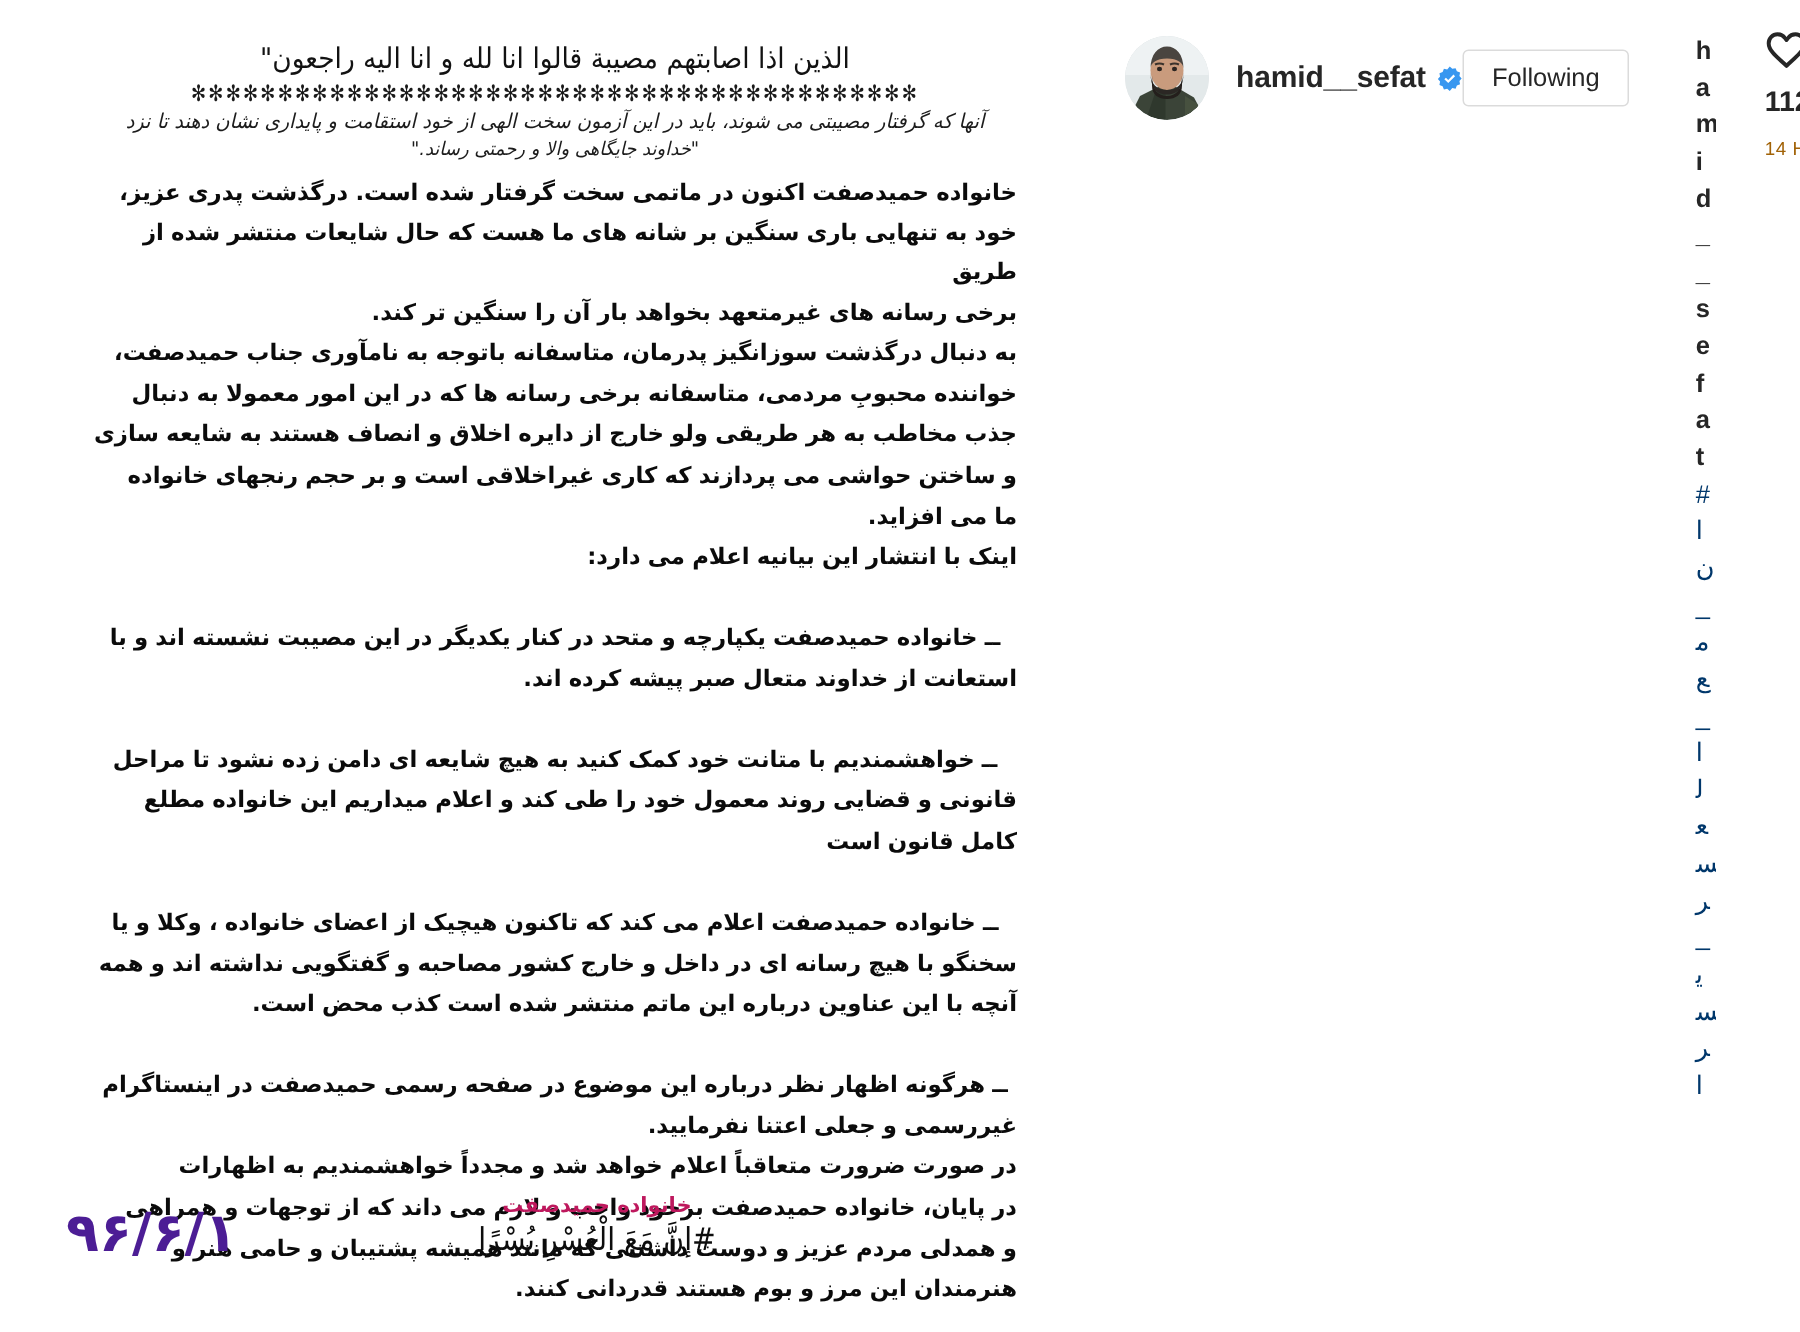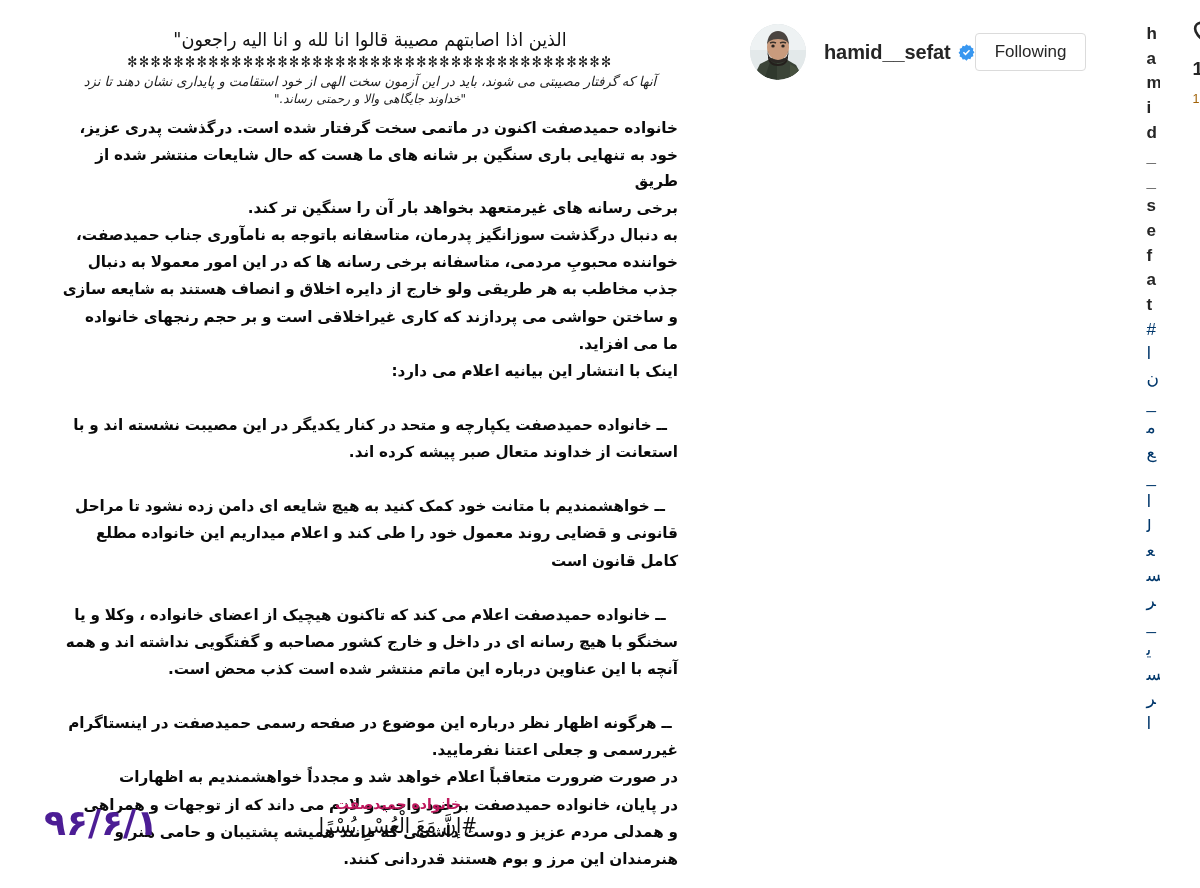--- a/index.html
+++ b/index.html
@@ -206,21 +206,21 @@
     border: 1px solid #dbdbdb;
     background: #ffffff;
     border-radius: 4px;
     padding: 9px 19px;
     font-size: 17px;
     font-family: "Liberation Sans", sans-serif;
     color: #262626;
     cursor: pointer;
     line-height: 1.1;
     white-space: nowrap;
-    margin-right: 20px;
+    margin-right: 4px;
   }
 
   .divider {
     height: 1px;
     background: #efefef;
     margin: 0 9px;
   }
 
   .caption-area {
     flex: 1 1 auto;

